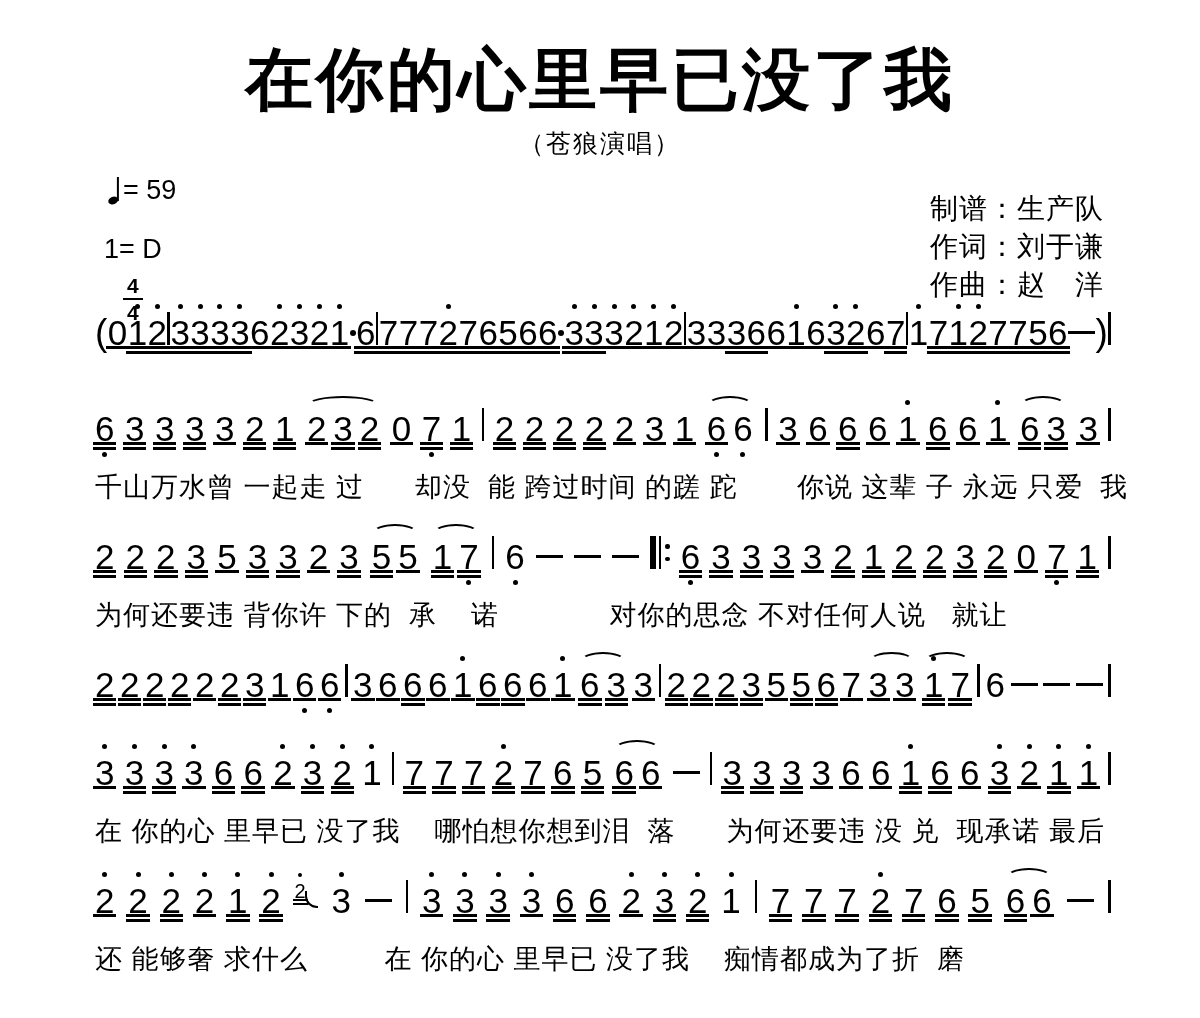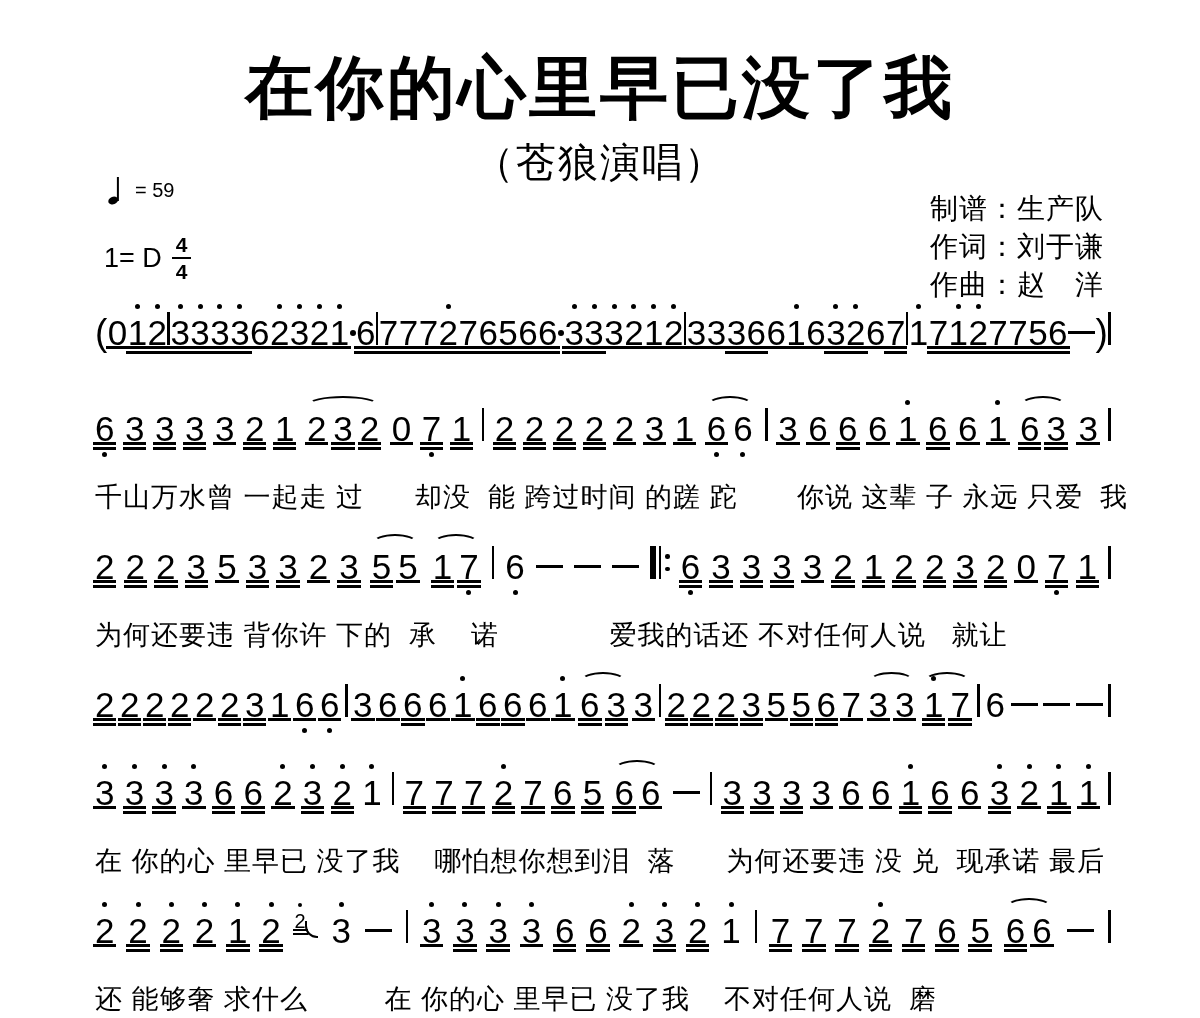--- a/index.html
+++ b/index.html
@@ -1,35 +1,35 @@
 <!DOCTYPE html>
 <html><head>
 <meta charset="utf-8">
 <style>
   html,body{margin:0;padding:0;background:#fff;}
   .page{position:relative;width:1200px;height:1018px;background:#fff;color:#000;
         font-family:"Liberation Sans","DejaVu Sans",sans-serif;overflow:hidden;}
 
   
   .header{position:absolute;top:40px;left:0;right:0;text-align:center;}
-  .title{margin:12px;font-size:68px;font-weight:bold;letter-spacing:3px;line-height:1.05;}
-  .subtitle{font-size:40px;margin-top:12px;letter-spacing:2px;}
-
-  .tempo{position:absolute;left:108px;top:174px;display:flex;align-items:center;gap:12px;font-size:20px;}
-  .keysig{position:absolute;left:104px;top:234px;display:flex;align-items:center;gap:10px;font-size:27px;}
+  .title{margin:4px;font-size:68px;font-weight:bold;letter-spacing:3px;line-height:1.05;}
+  .subtitle{font-size:25px;margin-top:12px;letter-spacing:2px;}
+
+  .tempo{position:absolute;left:108px;top:174px;display:flex;align-items:center;font-size:27px;}
+  .keysig{position:absolute;left:104px;top:234px;display:flex;align-items:center;gap:10px;font-size:27px;flex-direction:column;}
   .timesig{display:inline-flex;flex-direction:column;align-items:center;font-size:21px;line-height:1;font-weight:bold;}
   .ts-top{border-bottom:2px solid #000;padding:0 4px 2px;margin-bottom:2px;}
   .credits{position:absolute;right:96px;top:190px;font-size:28px;line-height:1.35;letter-spacing:1px;}
 
   
   .score{position:absolute;left:95px;top:300px;width:1016px;}
   .score-line{margin-bottom:22px;}
   .score-line.no-lyrics{margin-bottom:30px;}
   .notes-row{display:flex;justify-content:space-between;align-items:flex-end;padding:12px 0 16px;}
-  .lyrics-row{margin-top:20px;font-size:27px;line-height:30px;white-space:pre;letter-spacing:1px;}
+  .lyrics-row{margin-top:10px;font-size:27px;line-height:30px;white-space:pre;letter-spacing:1px;}
 
   .note{position:relative;text-align:center;}
   .num{display:block;font-size:35px;line-height:1;}
   .note i{display:block;position:absolute;}
   .hid{left:50%;top:-11px;width:5px;height:5px;margin-left:-2.5px;border-radius:50%;background:#000;}
   .lod{left:50%;top:41px;width:5px;height:5px;margin-left:-2.5px;border-radius:50%;background:#000;}
   .ul{left:-2px;right:-2px;height:2.5px;background:#000;}
   .ul1{top:31px;}
   .ul2{top:36px;}
 
@@ -662,21 +662,21 @@
             <i class="ul ul1"></i>
             <i class="ul ul2"></i>
           </span>
           <span class="note">
             <span class="num">1</span>
             <i class="ul ul1"></i>
             <i class="ul ul2"></i>
           </span>
           <span class="bar"></span>
         </div>
-        <div class="lyrics-row">为何还要违 背你许 下的  承    诺             爱我的话还 不对任何人说   就让</div>
+        <div class="lyrics-row">为何还要违 背你许 下的  承    诺             对你的思念 不对任何人说   就让</div>
       </div>
       <div class="score-line">
         <div class="notes-row">
           <span class="note">
             <span class="num">2</span>
             <i class="ul ul1"></i>
             <i class="ul ul2"></i>
           </span>
           <span class="note">
             <span class="num">2</span>
@@ -1172,16 +1172,16 @@
               <i class="ul ul2"></i>
             </span>
             <span class="note">
               <span class="num">6</span>
               <i class="ul ul1"></i>
             </span>
           </span>
           <span class="dash"></span>
           <span class="bar"></span>
         </div>
-        <div class="lyrics-row">还 能够奢 求什么         在 你的心 里早已 没了我    不对任何人说  磨</div>
+        <div class="lyrics-row">还 能够奢 求什么         在 你的心 里早已 没了我    痴情都成为了折  磨</div>
       </div>
     </main>
 </div>
 
 </body></html>

